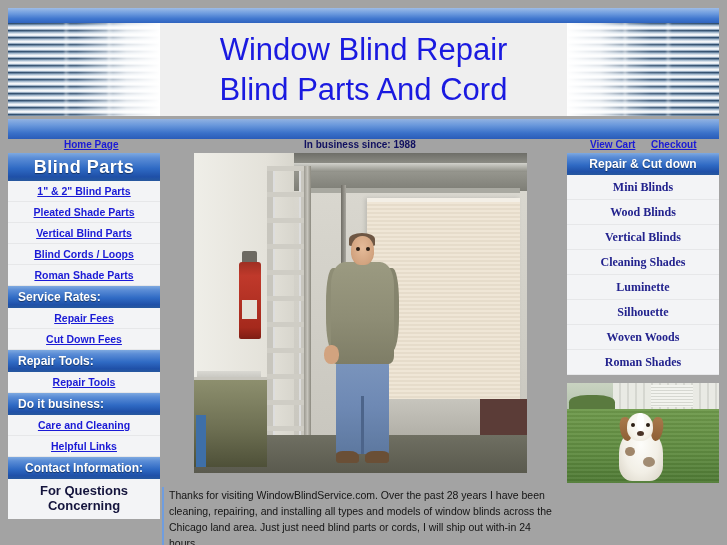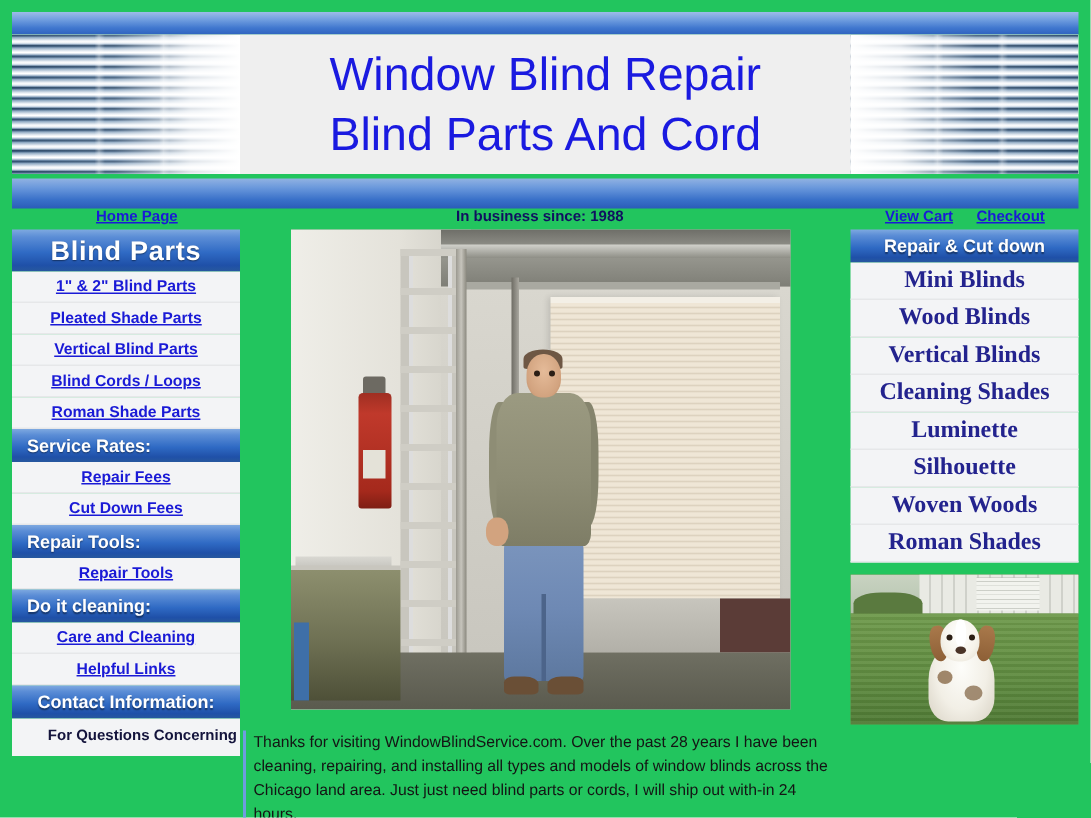--- a/index.html
+++ b/index.html
@@ -7,21 +7,21 @@
   html, body {
     margin: 0; padding: 0;
     width: 727px; height: 545px;
     background: #efefef;
     font-family: "Liberation Sans", sans-serif;
     overflow: hidden;
   }
   #page {
     position: relative;
     width: 727px; height: 545px;
-    background: #22c55e;
+    background: #a3a3a3;
   }
 
   
   .hdr-topbar {
     position: absolute; left: 8px; top: 8px;
     width: 711px; height: 15px;
     background: linear-gradient(to bottom, #9dbce8 0%, #6f9ddf 35%, #3f76ce 72%, #2f63bf 100%);
   }
   .banner {
     position: absolute; left: 8px; top: 23px;
@@ -138,37 +138,37 @@
     font-size: 10.5px; font-weight: bold;
     color: #1a1ad6; text-decoration: underline;
     font-family: "Liberation Sans", sans-serif;
     cursor: pointer;
     white-space: nowrap;
   }
 
   .contact-note {
     background: #f3f4f6;
     padding: 4px 2px 6px 2px;
-    text-align: right;
-    font-size: 10px; font-weight: bold;
+    text-align: center;
+    font-size: 13px; font-weight: bold;
     color: #14143c;
     line-height: 15px;
     font-family: "Liberation Sans", sans-serif;
   }
 
   
   .rlnk-row {
     height: 25px;
     display: flex; align-items: center; justify-content: center;
     background: #f3f4f6;
     border-bottom: 1px solid #e6e7e9;
   }
   .rlnk-row a {
     font-family: "Liberation Serif", serif;
-    font-size: 16px; font-weight: bold;
+    font-size: 12px; font-weight: bold;
     color: #23238e; text-decoration: none;
     cursor: pointer; white-space: nowrap;
   }
 
   
   .dog-photo {
     position: relative;
     margin-top: 8px;
     width: 152px; height: 100px;
     overflow: hidden;
@@ -422,21 +422,21 @@
     </div>
     <div class="lnk-row">
       <a>Cut Down Fees</a>
     </div>
 
     <div class="sec-head pad">Repair Tools:</div>
     <div class="lnk-row">
       <a>Repair Tools</a>
     </div>
 
-    <div class="sec-head pad">Do it cleaning:</div>
+    <div class="sec-head pad">Do it business:</div>
     <div class="lnk-row">
       <a>Care and Cleaning</a>
     </div>
     <div class="lnk-row">
       <a>Helpful Links</a>
     </div>
 
     <div class="sec-head ctr">Contact Information:</div>
     <div class="contact-note">
       <div>For Questions Concerning</div>

